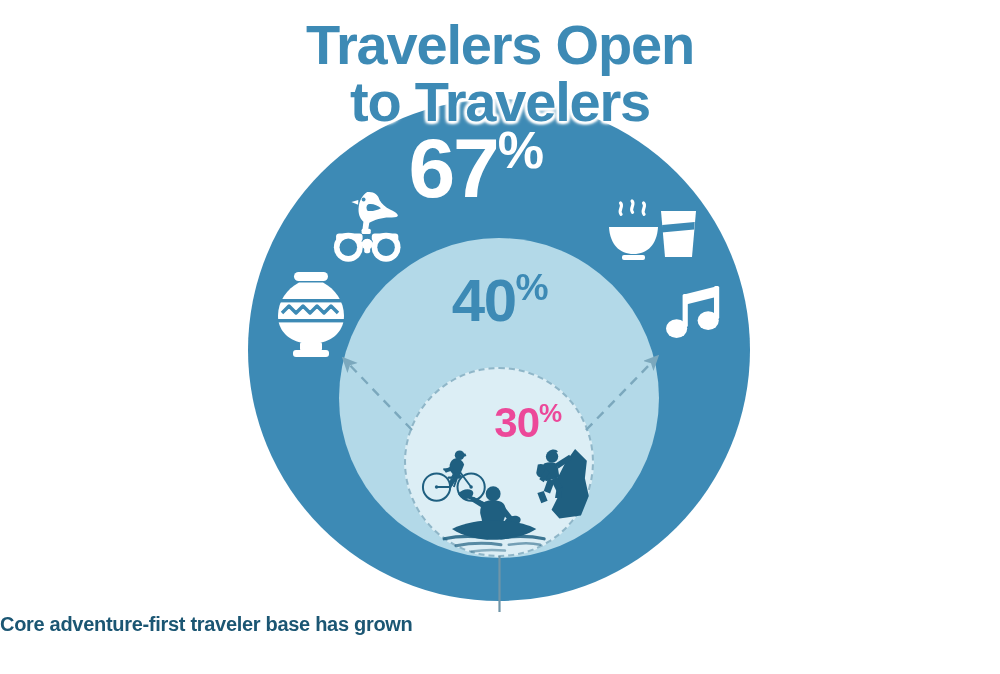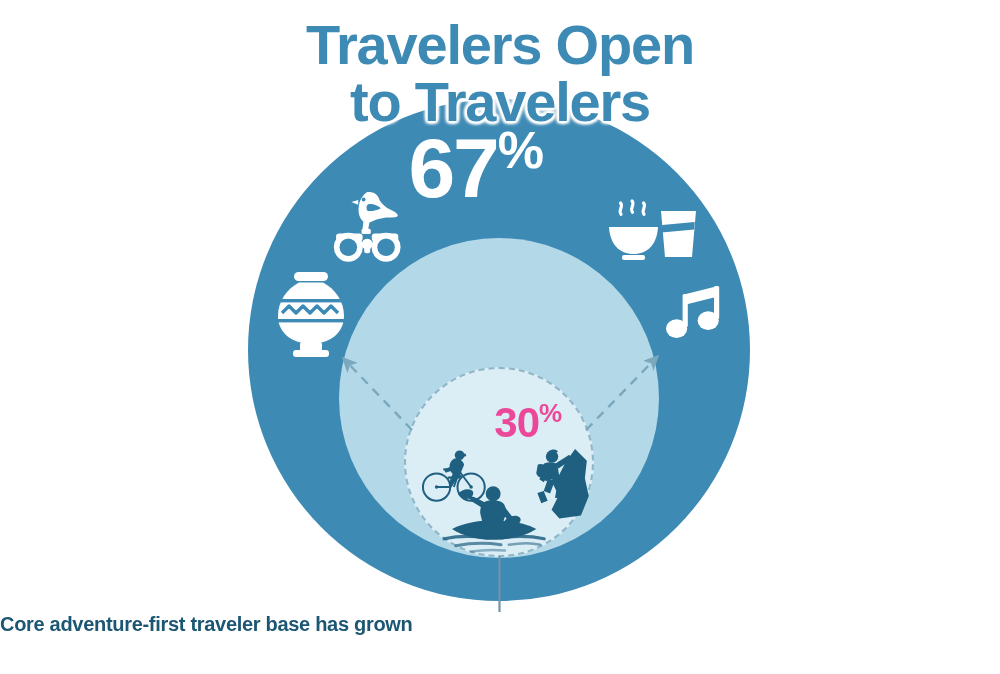--- a/index.html
+++ b/index.html
@@ -307,20 +307,23 @@
       <path d="M27.5 32.0 L33.0 43.0 L27.0 47.0 L21.5 36.0 Z"></path>
       <path d="M33.0 43.0 L32.0 54.0 L25.5 54.0 L27.0 45.5 Z"></path>
       <path d="M18.5 34.0 L14.0 47.0 L20.5 49.5 L25.0 37.5 Z"></path>
       <path d="M14.0 47.0 L18.0 57.0 L11.5 59.5 L7.5 49.0 Z"></path>
     </g>
   </svg>
 
   <div id="pct-outer" class="pct">
     <span>67</span><span class="sym">%</span>
   </div>
+  <div id="pct-middle" class="pct">
+    <span>40</span><span class="sym">%</span>
+  </div>
   <div id="pct-inner" class="pct">
     <span>30</span><span class="sym">%</span>
   </div>
 
   <svg id="connector-layer" viewBox="0 0 1000 674">
     <line x1="499.5" y1="556" x2="499.5" y2="612" stroke="#6f95a8" stroke-width="2.2"></line>
   </svg>
 
   <div id="caption">Core adventure-first traveler base has grown</div>
 

